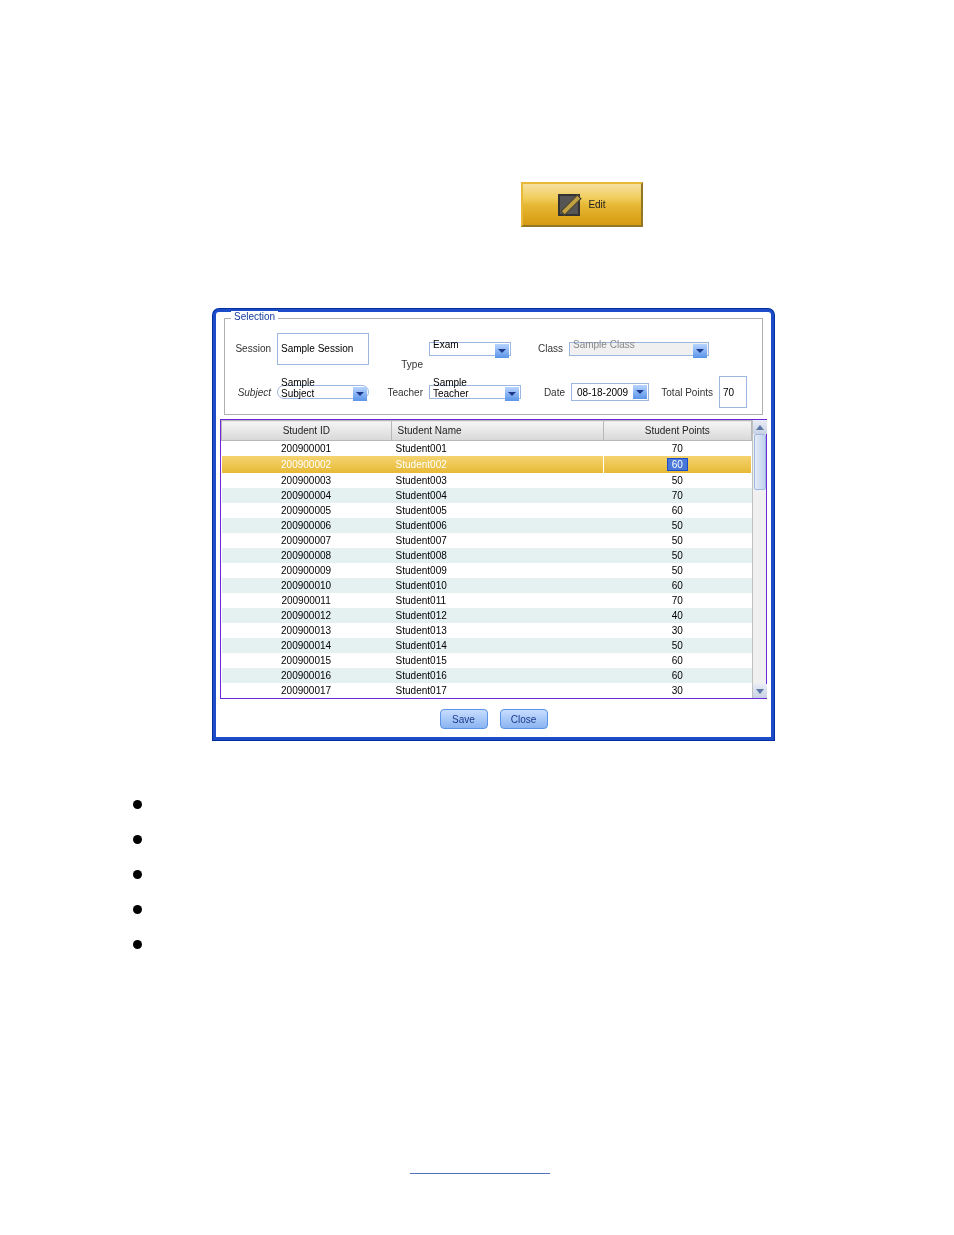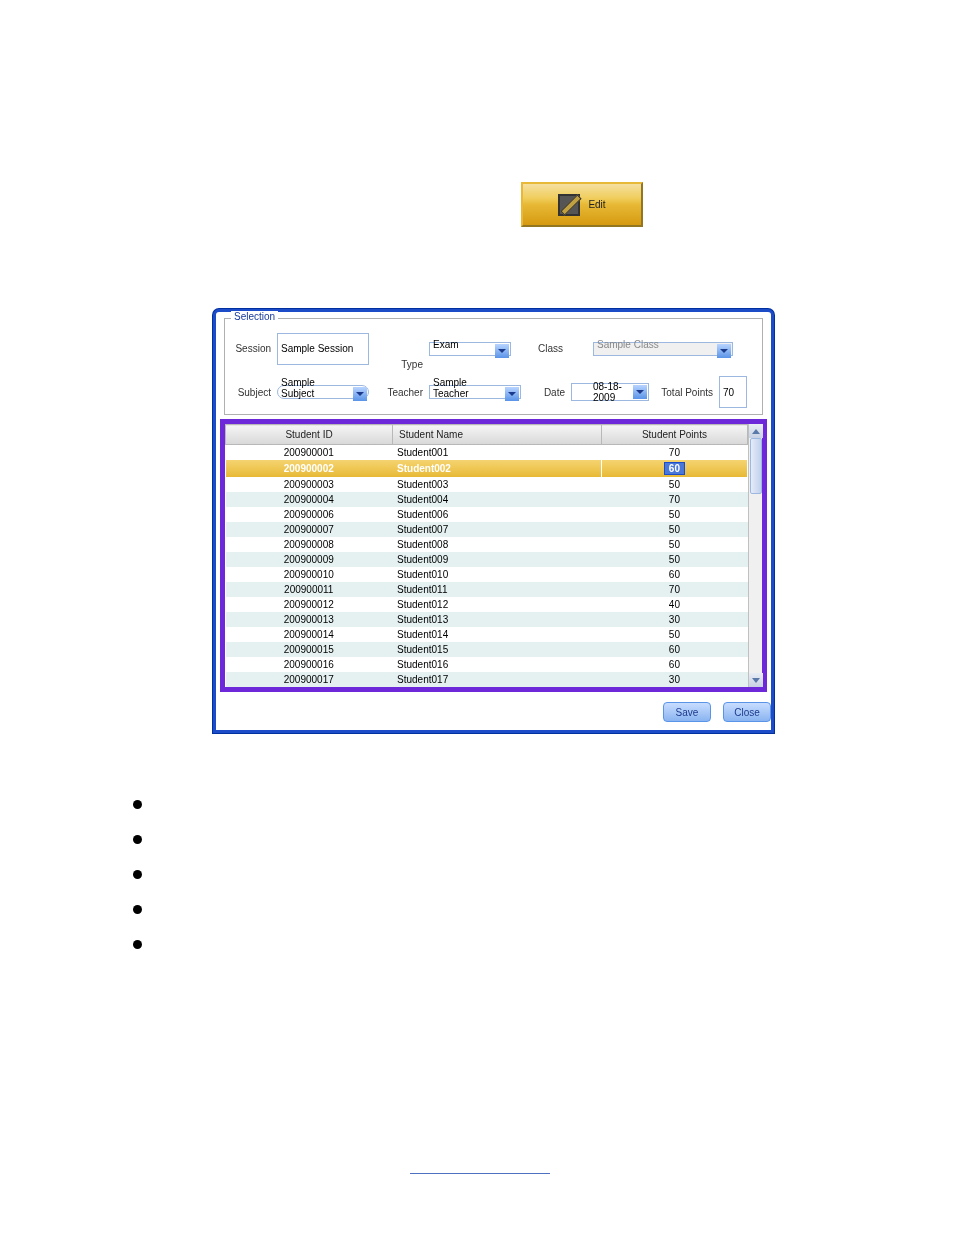--- a/index.html
+++ b/index.html
@@ -120,44 +120,44 @@
     padding: 0 3px;
     color: #163a9c;
     font-size: 10px;
   }
   .sel-row { display: flex; align-items: center; gap: 6px; margin-bottom: 6px; }
   .sel-row:last-child{margin-bottom:0;}
   .lbl { font-size: 10px; color: #333; text-align:right; }
   .lbl.session{width:40px;}
   .lbl.type{width:30px;margin-top:32px;}
   .lbl.class{width:34px;}
-  .lbl.subject{width:40px;}
+  .lbl.subject{width:40px;font-style:italic;}
   .lbl.teacher{width:44px;}
   .lbl.date{width:34px;}
   .lbl.tp{width:58px;}
 
   .txtfield{
     height:32px;border:1px solid #9cb8e0;background:#fff;font-size:10px;padding:0 3px;display:flex;align-items:center;
   }
   .combo{height:14px;border:1px solid #9cb8e0;background:#fff;display:flex;align-items:center;font-size:10px;position:relative;padding:0 18px 8px 3px;}
   .combo.disabled{background:#f0f0f0;color:#888;}
   .combo .drop,.date-picker .drop{
     position:absolute;right:1px;top:1px;width:14px;height:14px;
     background:linear-gradient(to bottom,#b8d4ff,#5a94e8);
     display:flex;align-items:center;justify-content:center;
   }
   .combo .drop::after,.date-picker .drop::after{
     content:"";border-left:4px solid transparent;border-right:4px solid transparent;border-top:4px solid #1c3a8c;
   }
-  .date-picker{height:18px;border:1px solid #9cb8e0;background:#fff;display:flex;align-items:center;font-size:10px;padding:0 18px 0 21px;position:relative;}
+  .date-picker{height:18px;border:1px solid #9cb8e0;background:#fff;display:flex;align-items:center;font-size:10px;padding:0 18px 0 5px;position:relative;}
 
   
   .table-wrap{
     margin:4px 4px;
-    border:5px solid #6d28d9;
+    border:1px solid #6d28d9;
     position:relative;
   }
   .tblscroll{
     position:absolute;right:0;top:0;width:14px;height:100%;
     background:#f0f0f0;border-left:1px solid #c0c0c0;
   }
   .tblscroll .up,.tblscroll .down{
     width:14px;height:14px;background:linear-gradient(to bottom,#e8ecf5,#c8d2e4);
     display:flex;align-items:center;justify-content:center;position:absolute;
   }
@@ -177,30 +177,30 @@
   }
   thead th.id{width:32%;text-align:center;}
   thead th.name{width:40%;text-align:left;}
   thead th.pts{width:28%;text-align:center;}
   tbody td{padding:2px 6px;border-right:1px solid transparent;height:15px;}
   tbody td.id{text-align:center;}
   tbody td.name{text-align:left;padding-left:4px;}
   tbody td.pts{text-align:center;}
   tbody tr:nth-child(even){background:#e5f0f0;}
   tbody tr:nth-child(odd){background:#fff;}
-  tbody tr.selected{background:linear-gradient(to bottom,#f5d470,#e7b936)!important;color:#fff;font-weight:bold;}
+  tbody tr.selected{background:linear-gradient(to bottom,#f5d470,#e7b936)!important;color:#fff;}
   tbody tr.selected td.pts{position:relative;}
   .editcell{
     display:inline-block;background:#4a78d8;color:#fff;padding:0 4px;border:1px solid #1c4cc8;
   }
   tbody tr.selected .rowmark{
     position:absolute;right:-14px;top:0;width:6px;height:100%;background:#e7b936;
   }
 
-  .btnbar{display:flex;justify-content:flex-end;gap:12px;padding:6px 0 8px 0;}
+  .btnbar{display:flex;justify-content:center;gap:12px;padding:6px 0 8px 0;}
   .dlgbtn{
     width:48px;height:20px;border:1px solid #5a94e8;border-radius:4px;
     background:linear-gradient(to bottom,#c8ddff,#8ab4f0);
     font-size:10px;color:#1c3a8c;display:flex;align-items:center;justify-content:center;cursor:pointer;
   }
 
   
   .bullets{position:absolute;top:800px;left:133px;}
   .bullet{width:9px;height:9px;background:#000;border-radius:50%;margin-bottom:26px;}
 
@@ -226,21 +226,21 @@
           <span>Sample Session</span>
         </div>
 
       <div class="lbl type" style="margin-left:18px;">Type</div>
       <div class="combo" style="width:82px;">
         <span>Exam</span>
         <div class="drop"></div>
       </div>
 
       <div class="lbl class" style="margin-left:12px;">Class</div>
-      <div class="combo disabled" style="width:140px;margin-left:24px;">
+      <div class="combo disabled" style="width:140px;">
         <span>Sample Class</span>
         <div class="drop"></div>
       </div>
     </div>
     <div class="sel-row">
       <div class="lbl subject">Subject</div>
       <div class="combo" style="width:92px;border-radius:9px;">
         <span>Sample Subject</span>
         <div class="drop"></div>
       </div>
@@ -288,20 +288,25 @@
             <td class="id">200900003</td>
             <td class="name">Student003</td>
             <td class="pts">50</td>
           </tr>
           <tr>
             <td class="id">200900004</td>
             <td class="name">Student004</td>
             <td class="pts">70</td>
           </tr>
           <tr>
+            <td class="id">200900005</td>
+            <td class="name">Student005</td>
+            <td class="pts">60</td>
+          </tr>
+          <tr>
             <td class="id">200900006</td>
             <td class="name">Student006</td>
             <td class="pts">50</td>
           </tr>
           <tr>
             <td class="id">200900007</td>
             <td class="name">Student007</td>
             <td class="pts">50</td>
           </tr>
           <tr>

